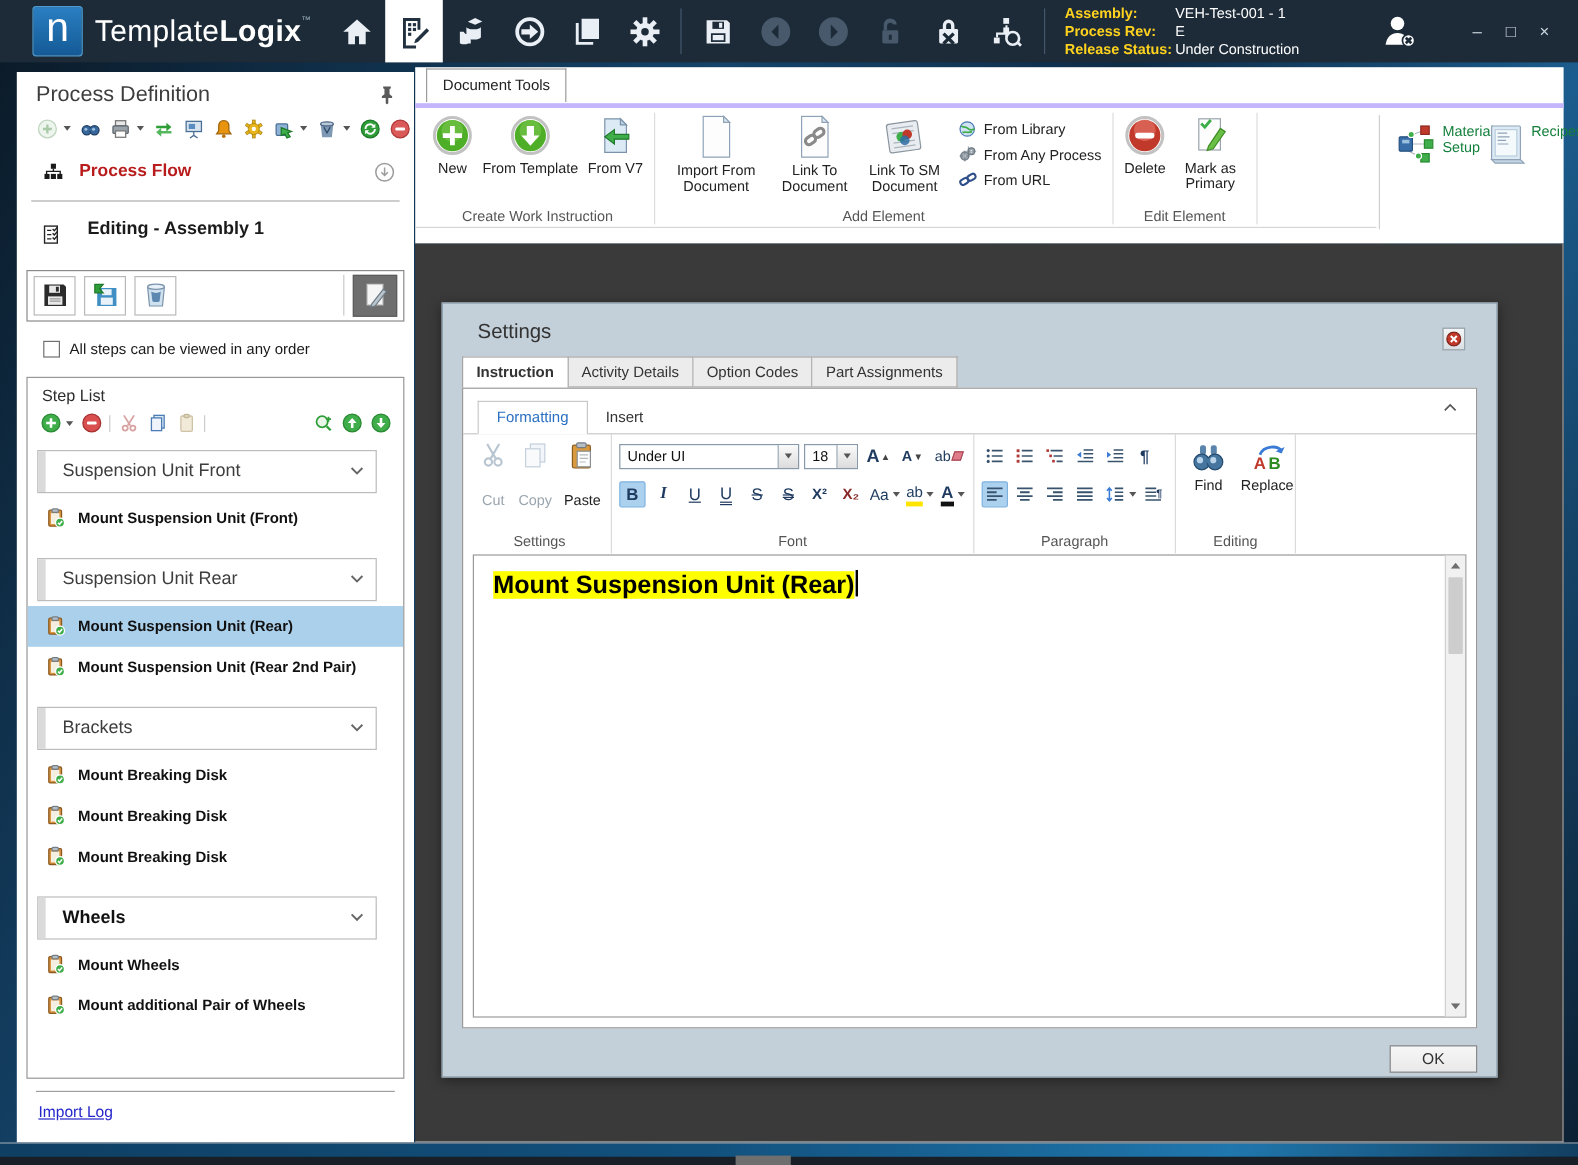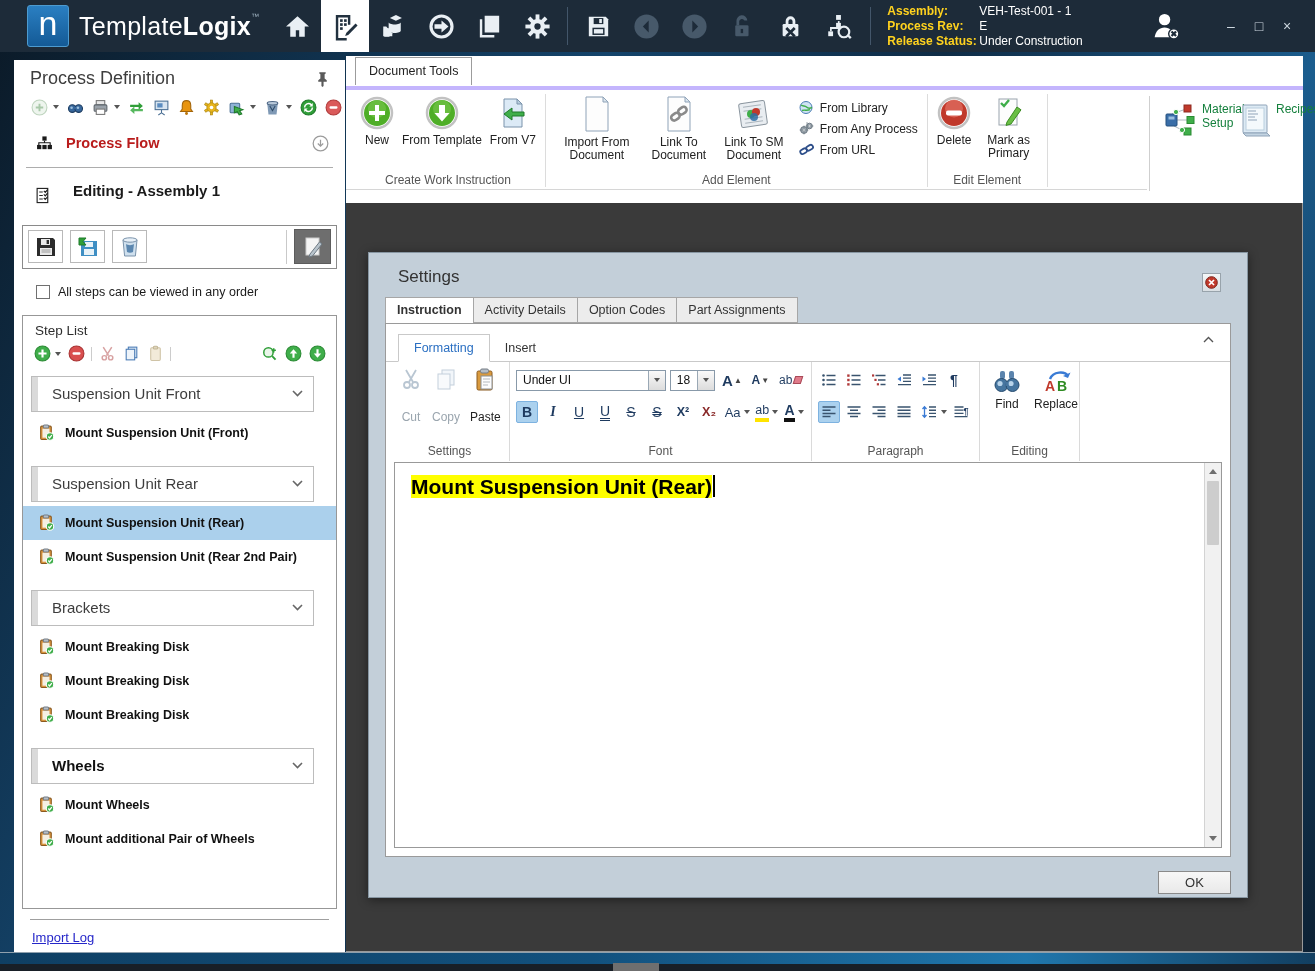--- a/index.html
+++ b/index.html
@@ -56,21 +56,21 @@
   .sl-tools{display:flex;align-items:center;gap:6px;padding:3px 10px 6px 10px;}
   .sl-sep{width:1px;height:14px;background:#ccc;}
   .sl-spacer{flex:1;}
   .grp{height:36px;border:1px solid #bcbcbc;margin:16px 22px 4px 8px;display:flex;align-items:center;position:relative;padding-left:20px;font-size:15px;color:#3d3d3d;cursor:pointer;}
   .grp::before{content:"";position:absolute;left:0;top:0;bottom:0;width:6px;background:#dadada;}
   .grp.first{margin-top:7px;}
   .grp.bold{font-weight:700;color:#111;}
   .grp .chev{margin-left:auto;margin-right:10px;}
   .step{height:34px;display:flex;align-items:center;gap:10px;padding-left:14px;font-weight:700;font-size:12.5px;color:#111;cursor:pointer;}
   .step.selected{background:#abd0ec;}
-  .lp-bottom{margin-top:auto;padding-bottom:6px;text-decoration:underline;}
+  .lp-bottom{margin-top:auto;padding-bottom:16px;text-decoration:underline;}
   .lp-hr2{height:1px;background:#9f9f9f;margin:10px 16px 8px 16px;}
   .import-log{margin-left:18px;font-size:13px;color:#2526c9;text-decoration:underline;cursor:pointer;display:inline-block;}
 
   
   #ribbon{position:absolute;left:346px;top:56px;width:957px;height:147px;background:#fff;}
   .ribbon-tabrow{height:34px;border-bottom:4px solid #c4b5fd;display:flex;align-items:flex-start;}
   .doc-tab{margin-left:9px;border:1px solid #9c9c9c;border-bottom:none;background:#fff;padding:6px 13px 7px 13px;font-size:12.5px;color:#222;position:relative;top:1px;cursor:pointer;}
   #ribbon::after{content:"";position:absolute;left:0;right:156px;top:133px;height:1px;background:#d6d6d6;}
   .rb{position:absolute;top:36px;left:6px;height:97px;display:flex;align-items:stretch;}
   .rgroup{display:flex;flex-direction:column;padding:0 4px;}

